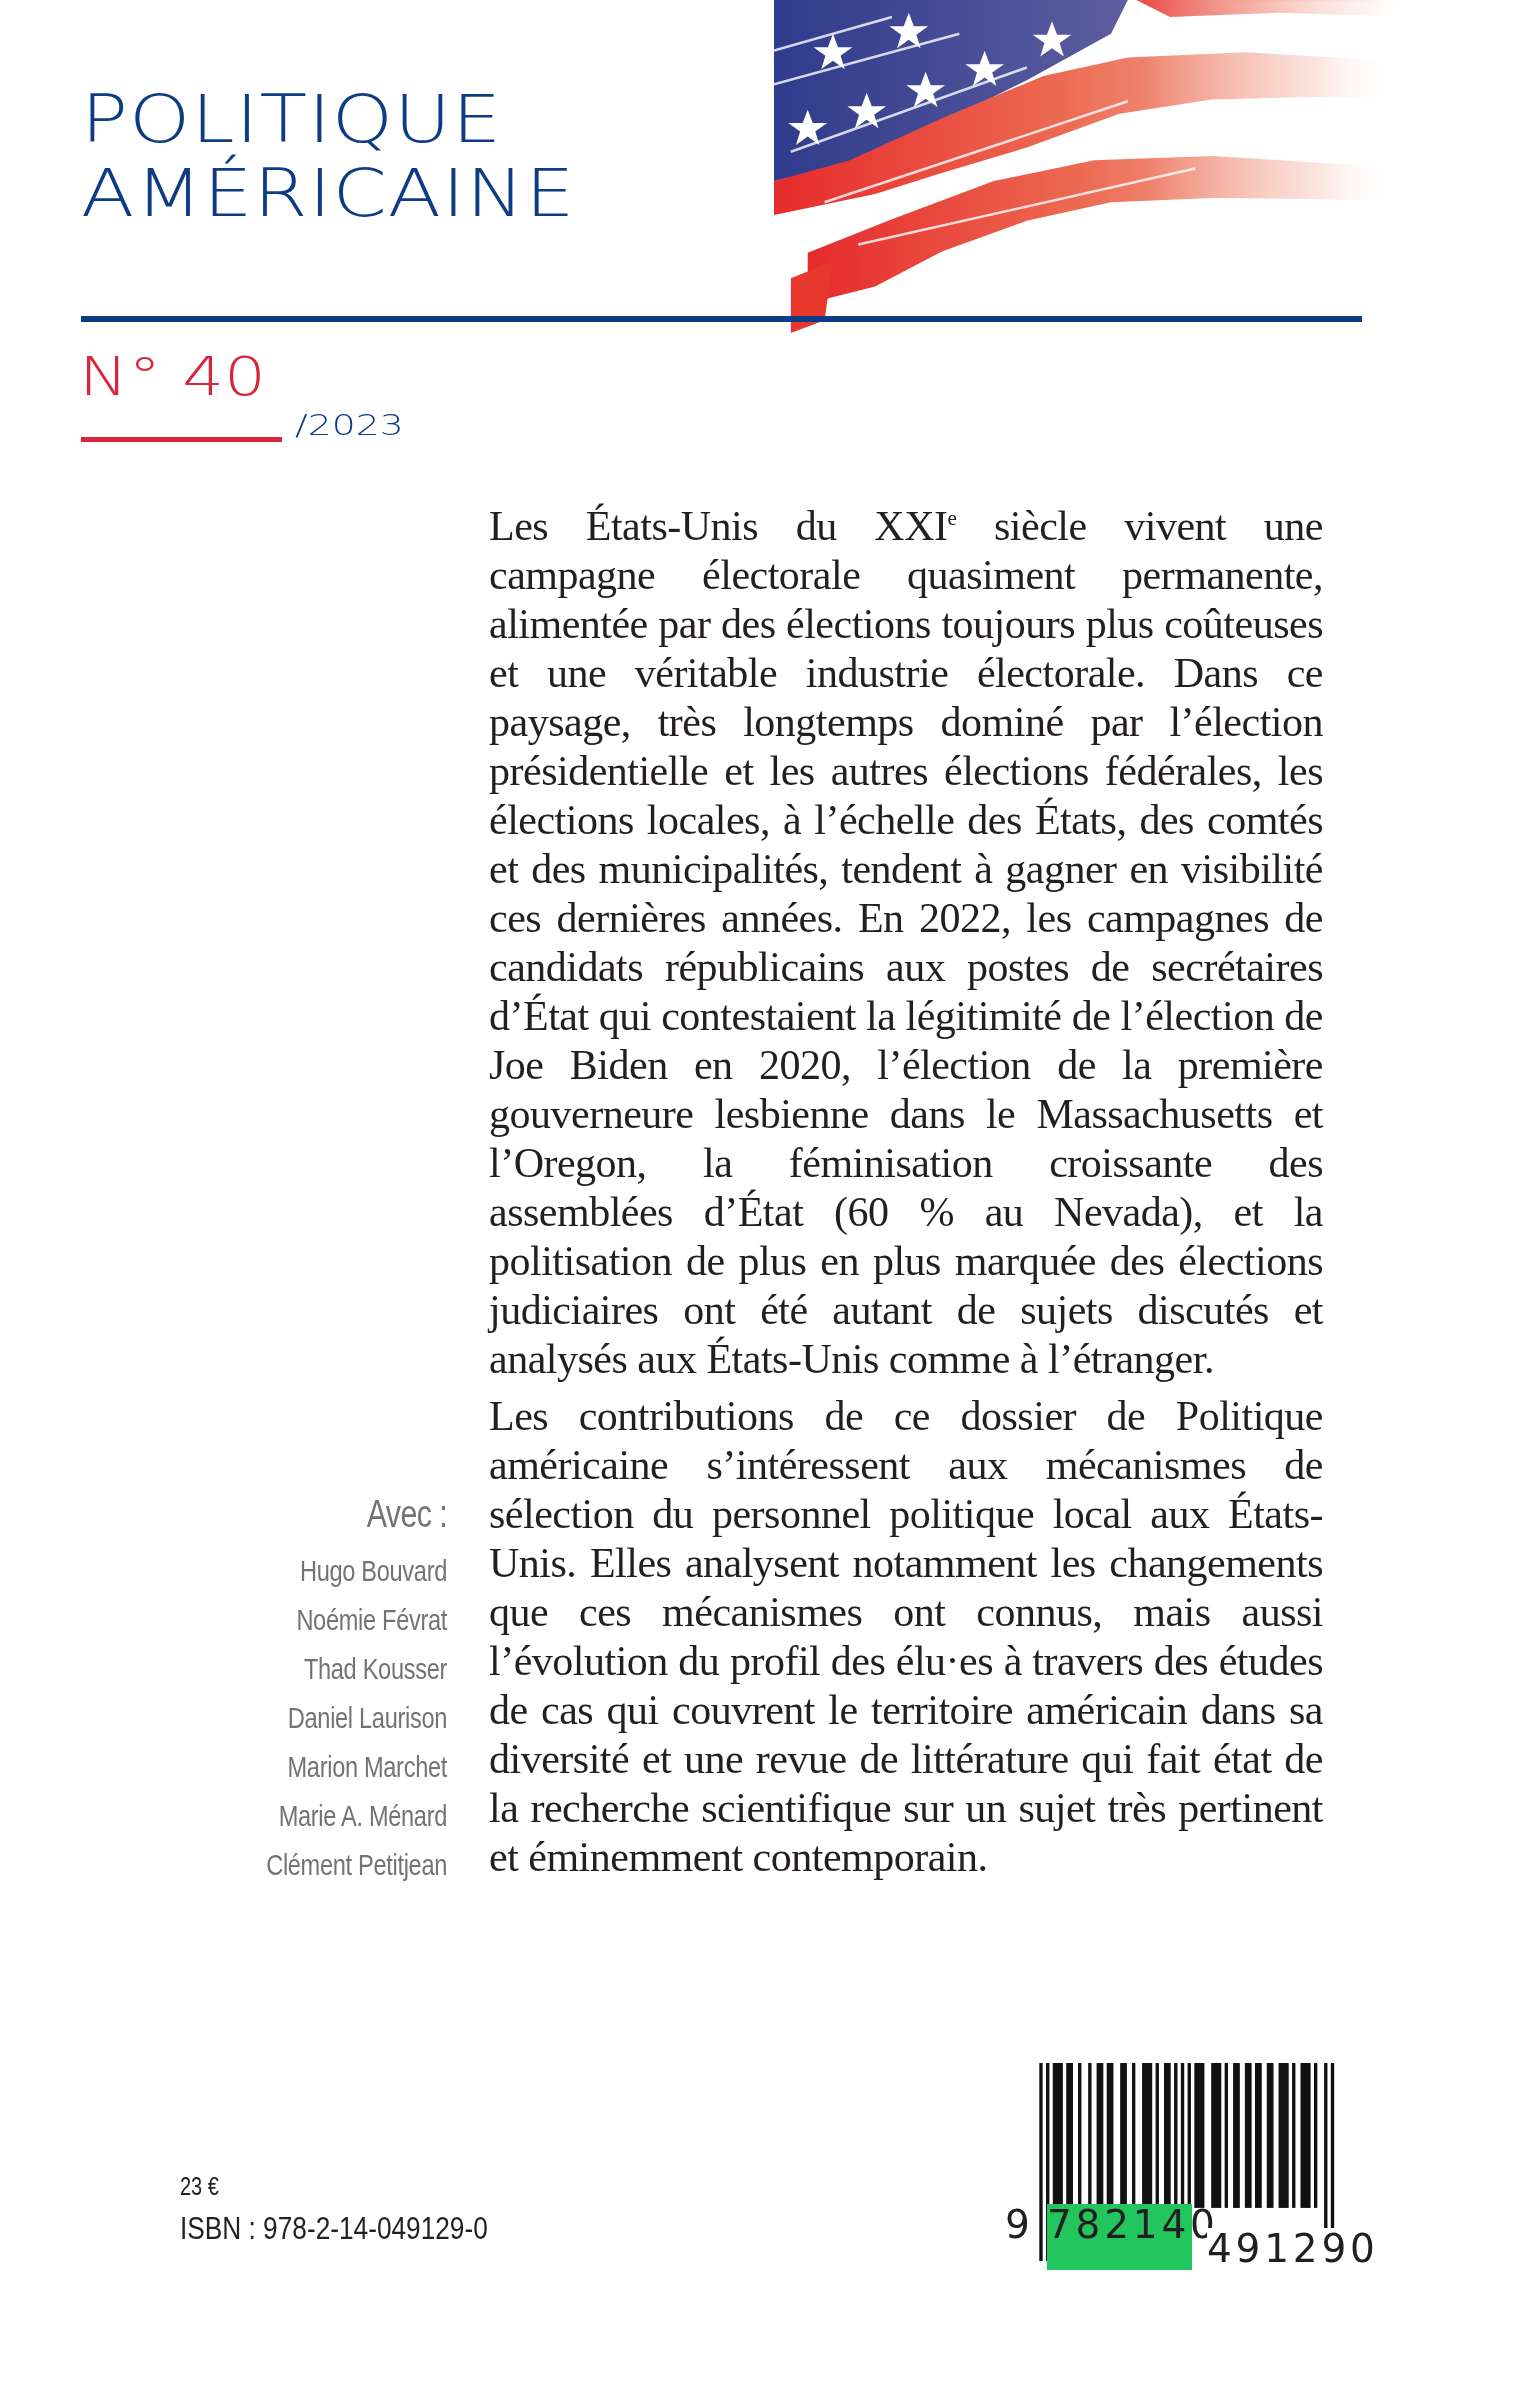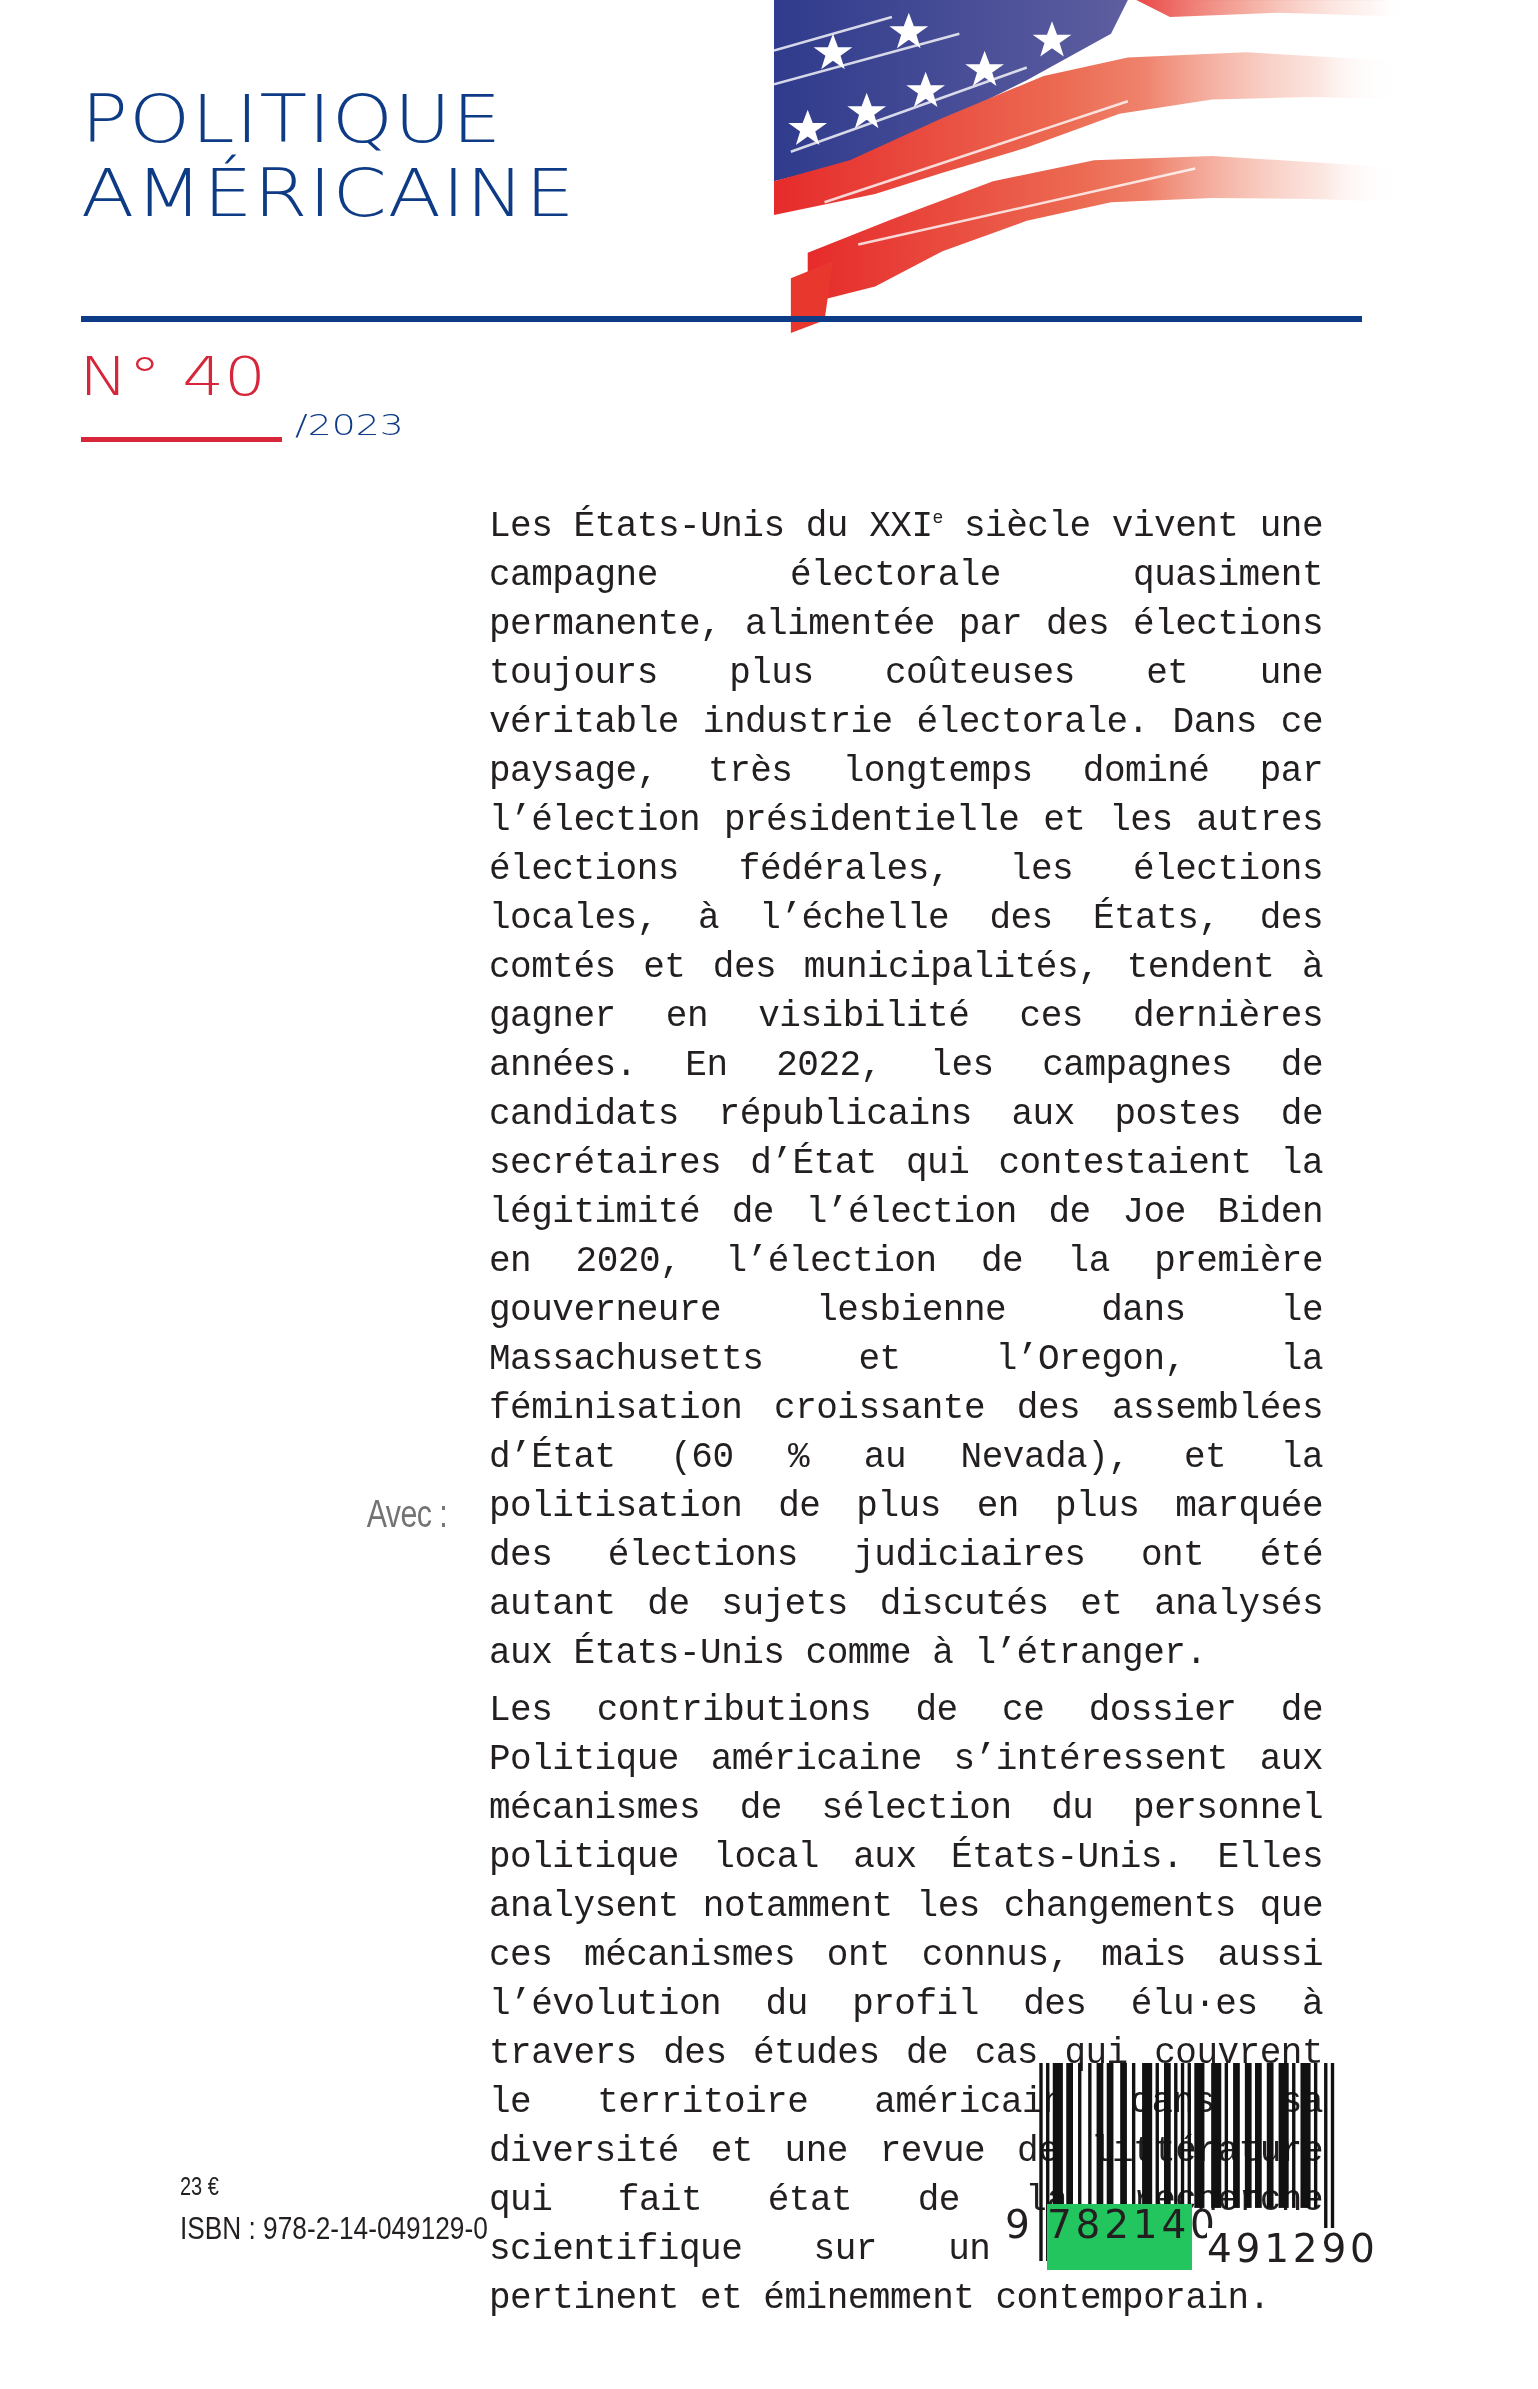--- a/index.html
+++ b/index.html
@@ -18,22 +18,22 @@
 
   .issue { position: absolute; left: 79px; top: 350px; color: #d7253a;
            font-size: 54px; line-height: 54px; font-weight: 300;
            transform: scaleX(1.22); transform-origin: left top; white-space: nowrap; }
   .rule-red { position: absolute; left: 81px; top: 437px; width: 201px; height: 5px; background: #d7253a; }
   .year { position: absolute; left: 295px; top: 411px; color: #0e3b86;
           font-size: 29px; line-height: 29px; font-weight: 300;
           transform: scaleX(1.3); transform-origin: left top; white-space: nowrap; }
 
   .body-text { position: absolute; left: 489px; top: 502px; width: 834px;
-               font-family: Liberation Mono, monospace;
-               font-size: 36px; line-height: 49px; color: #231f20;
+               font-family: Liberation Serif, serif;
+               font-size: 42px; line-height: 49px; color: #231f20;
                text-align: justify; letter-spacing: -0.5px; }
   .body-text p { margin: 0; text-align-last: left; }
   .body-text p + p { margin-top: 8px; }
   .body-text sup { font-size: 0.5em; vertical-align: super; line-height: 0; }
 
   .contrib { position: absolute; left: 169px; top: 1488px; width: 278px; text-align: right;
              font-family: "Liberation Sans Narrow", "Liberation Sans", sans-serif;
              font-weight: normal; color: #737373; }
   .contrib .avec { font-size: 39px; line-height: 51px; letter-spacing: -0.8px;
                    transform: scaleX(0.78); transform-origin: right top; }
@@ -116,20 +116,29 @@
 <div class="rule-red"></div>
 <div class="year">/2023</div>
 
 <div class="body-text">
   <p><span>Les États-Unis du XXI</span><sup>e</sup><span> siècle vivent une campagne électorale quasiment permanente, alimentée par des élections toujours plus coûteuses et une véritable industrie électorale. Dans ce paysage, très longtemps dominé par l’élection présidentielle et les autres élections fédérales, les élections locales, à l’échelle des États, des comtés et des municipalités, tendent à gagner en visibilité ces dernières années. En 2022, les campagnes de candidats républicains aux postes de secrétaires d’État qui contestaient la légitimité de l’élection de Joe Biden en 2020, l’élection de la première gouverneure lesbienne dans le Massachusetts et l’Oregon, la féminisation croissante des assemblées d’État (60 % au Nevada), et la politisation de plus en plus marquée des élections judiciaires ont été autant de sujets discutés et analysés aux États-Unis comme à l’étranger.</span></p>
   <p>Les contributions de ce dossier de Politique américaine s’intéressent aux mécanismes de sélection du personnel politique local aux États-Unis. Elles analysent notamment les changements que ces mécanismes ont connus, mais aussi l’évolution du profil des élu·es à travers des études de cas qui couvrent le territoire américain dans sa diversité et une revue de littérature qui fait état de la recherche scientifique sur un sujet très pertinent et éminemment contemporain.</p>
 </div>
 
 <div class="contrib">
   <div class="avec">Avec :</div>
+  <div class="names">
+    <div class="name">Hugo Bouvard</div>
+    <div class="name">Noémie Févrat</div>
+    <div class="name">Thad Kousser</div>
+    <div class="name">Daniel Laurison</div>
+    <div class="name">Marion Marchet</div>
+    <div class="name">Marie A. Ménard</div>
+    <div class="name">Clément Petitjean</div>
+  </div>
 </div>
 
 <div class="price">23 €</div>
 <div class="isbn">ISBN : 978-2-14-049129-0</div>
 
 <svg class="barcode" viewBox="0 0 410 235" xmlns="http://www.w3.org/2000/svg">
   <g fill="#111">
 
     <rect x="38" y="0" width="4" height="235"></rect>
     <rect x="46" y="0" width="4" height="235"></rect>

